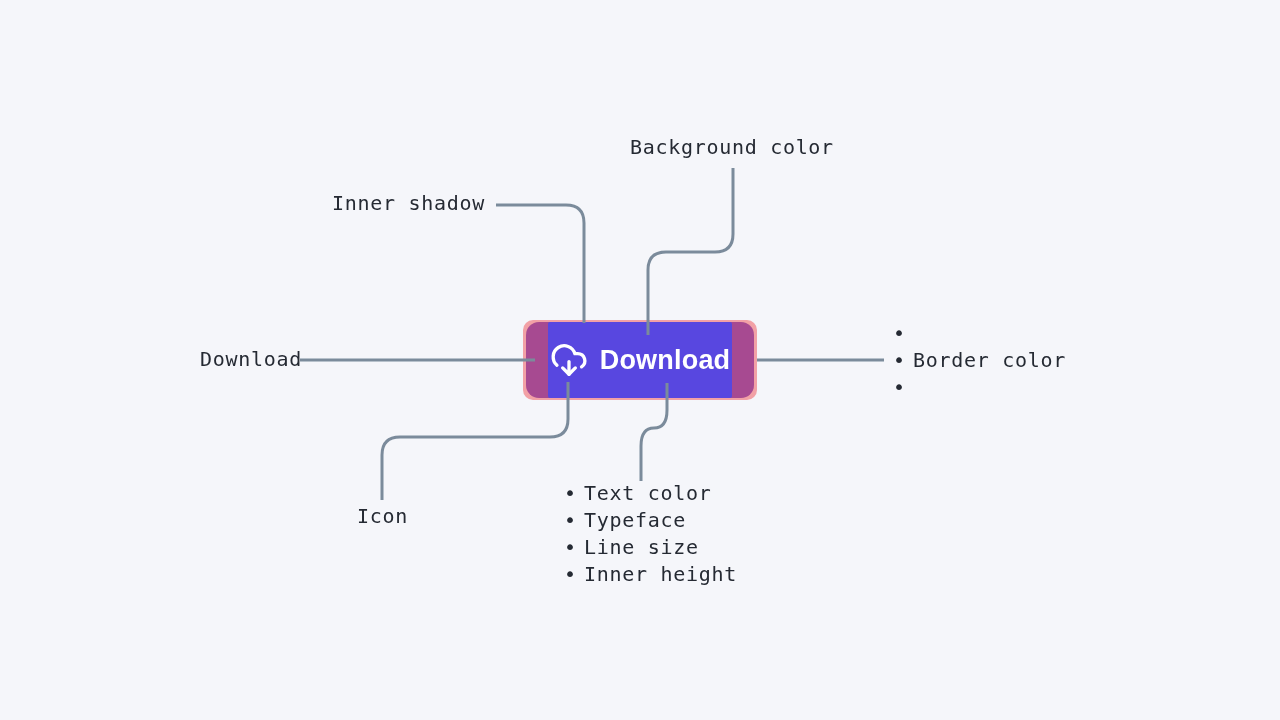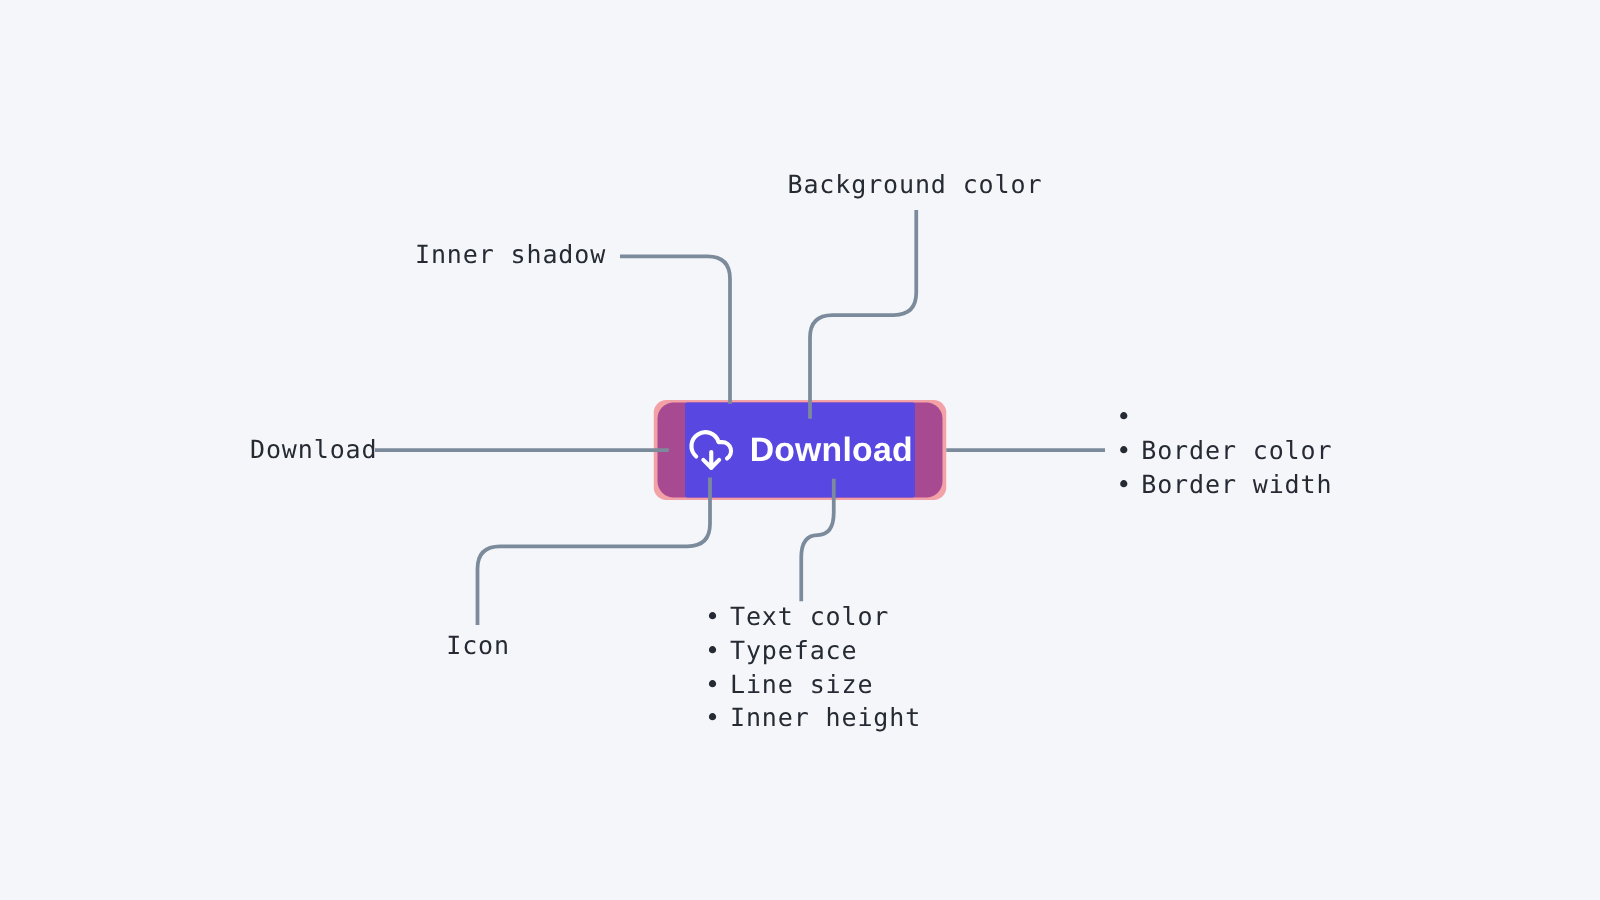--- a/index.html
+++ b/index.html
@@ -131,21 +131,20 @@
   <div class="list list-border">
     <div class="li">
       <span class="b">•</span>
     </div>
     <div class="li">
       <span class="b">•</span>
       <span>Border color</span>
     </div>
     <div class="li">
       <span class="b">•</span>
-      <span>Border width</span>
     </div>
   </div>
 
   <div class="list list-text">
     <div class="li">
       <span class="b">•</span>
       <span>Text color</span>
     </div>
     <div class="li">
       <span class="b">•</span>

